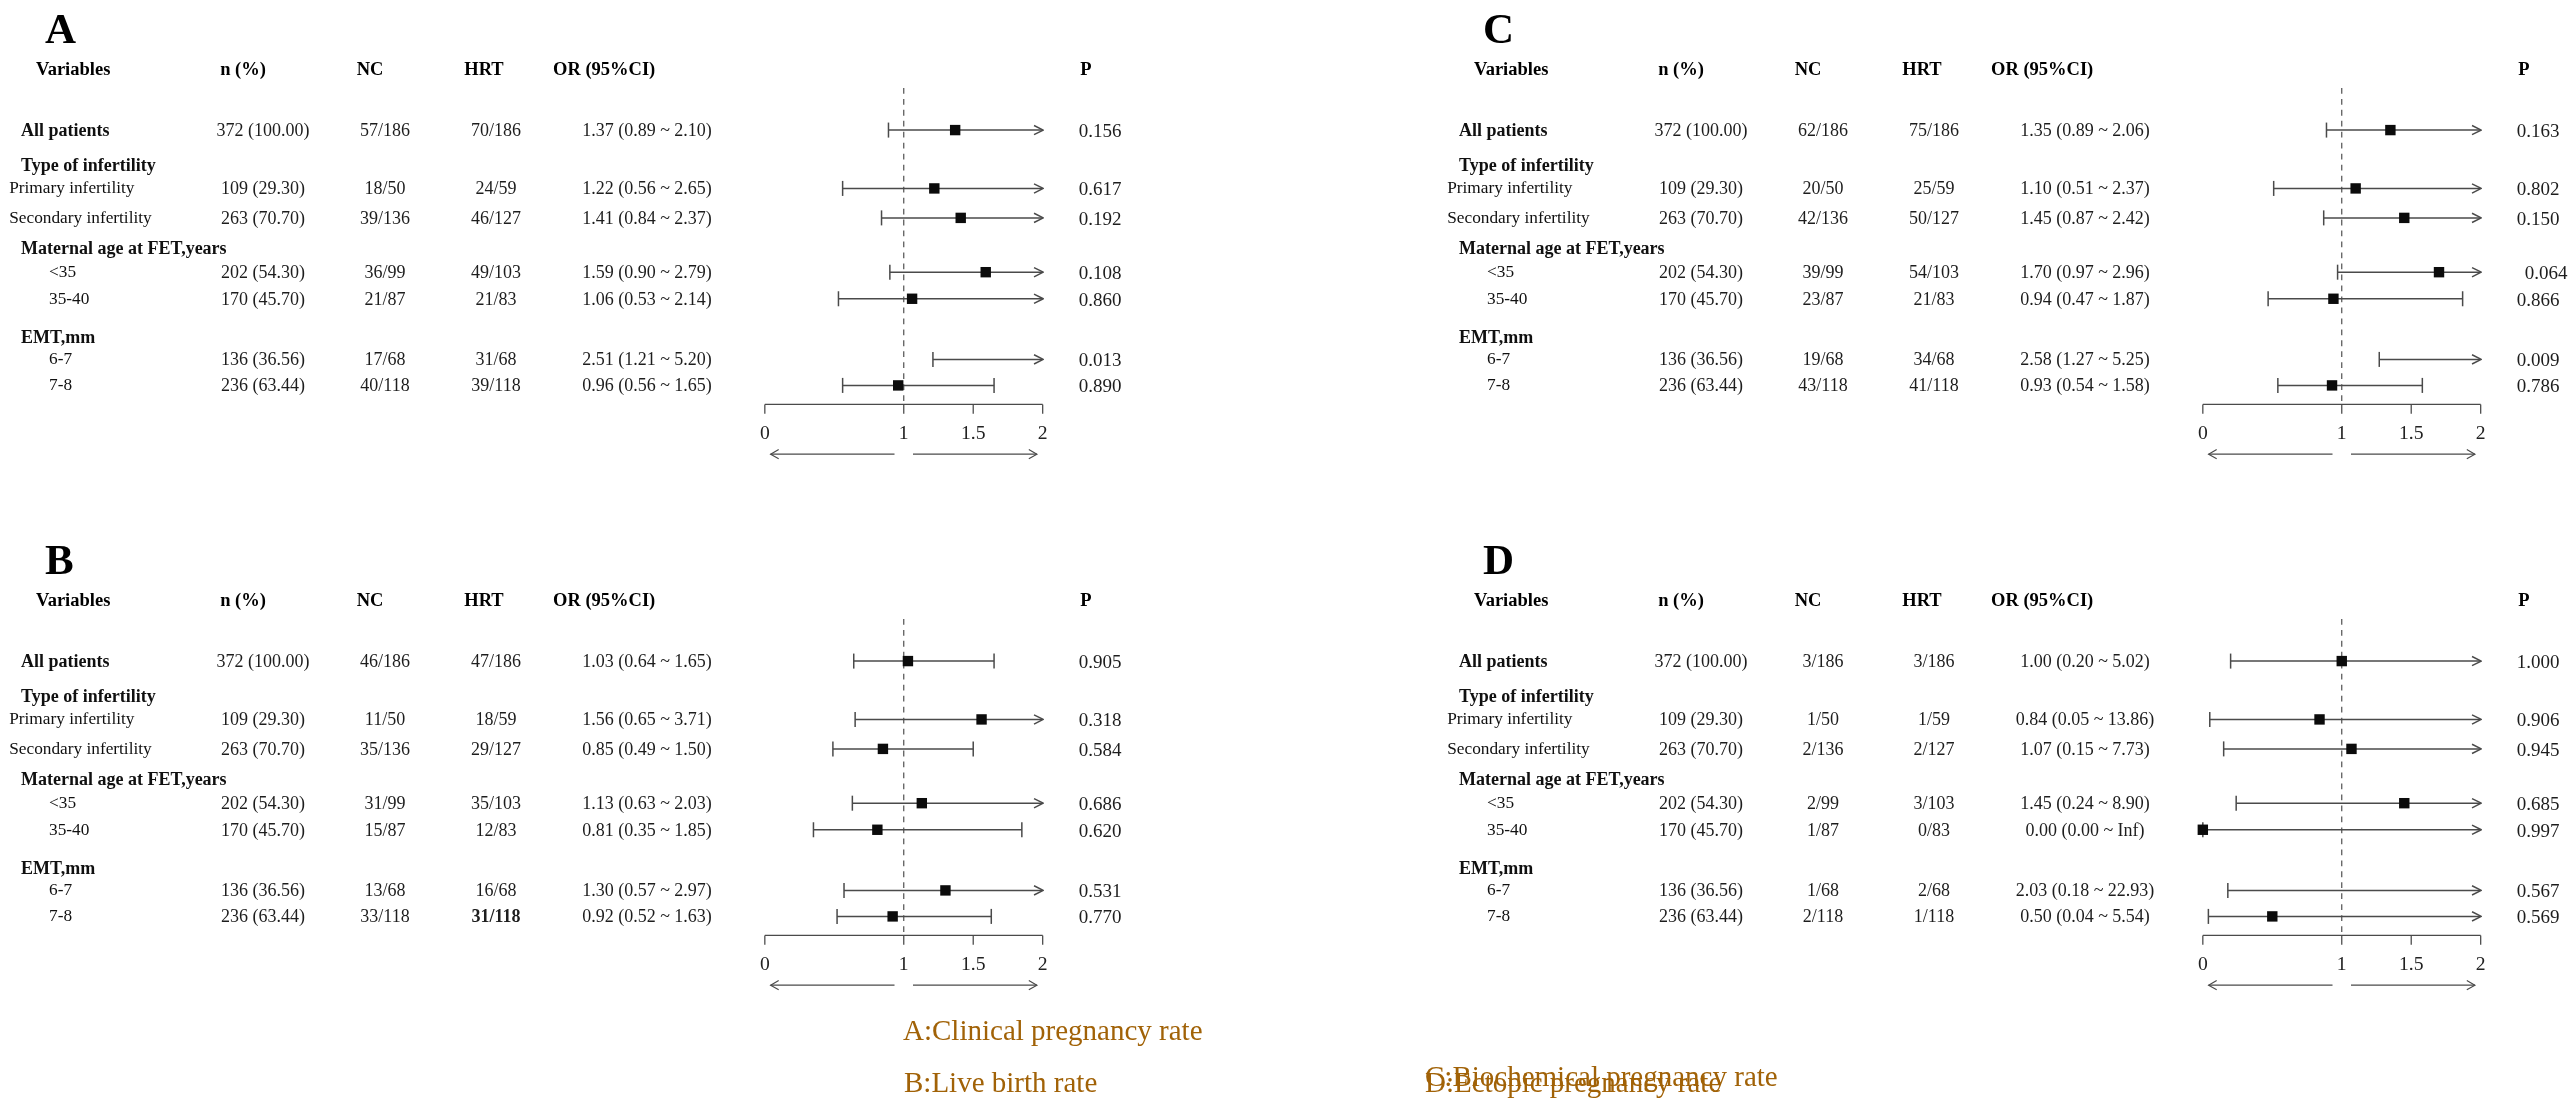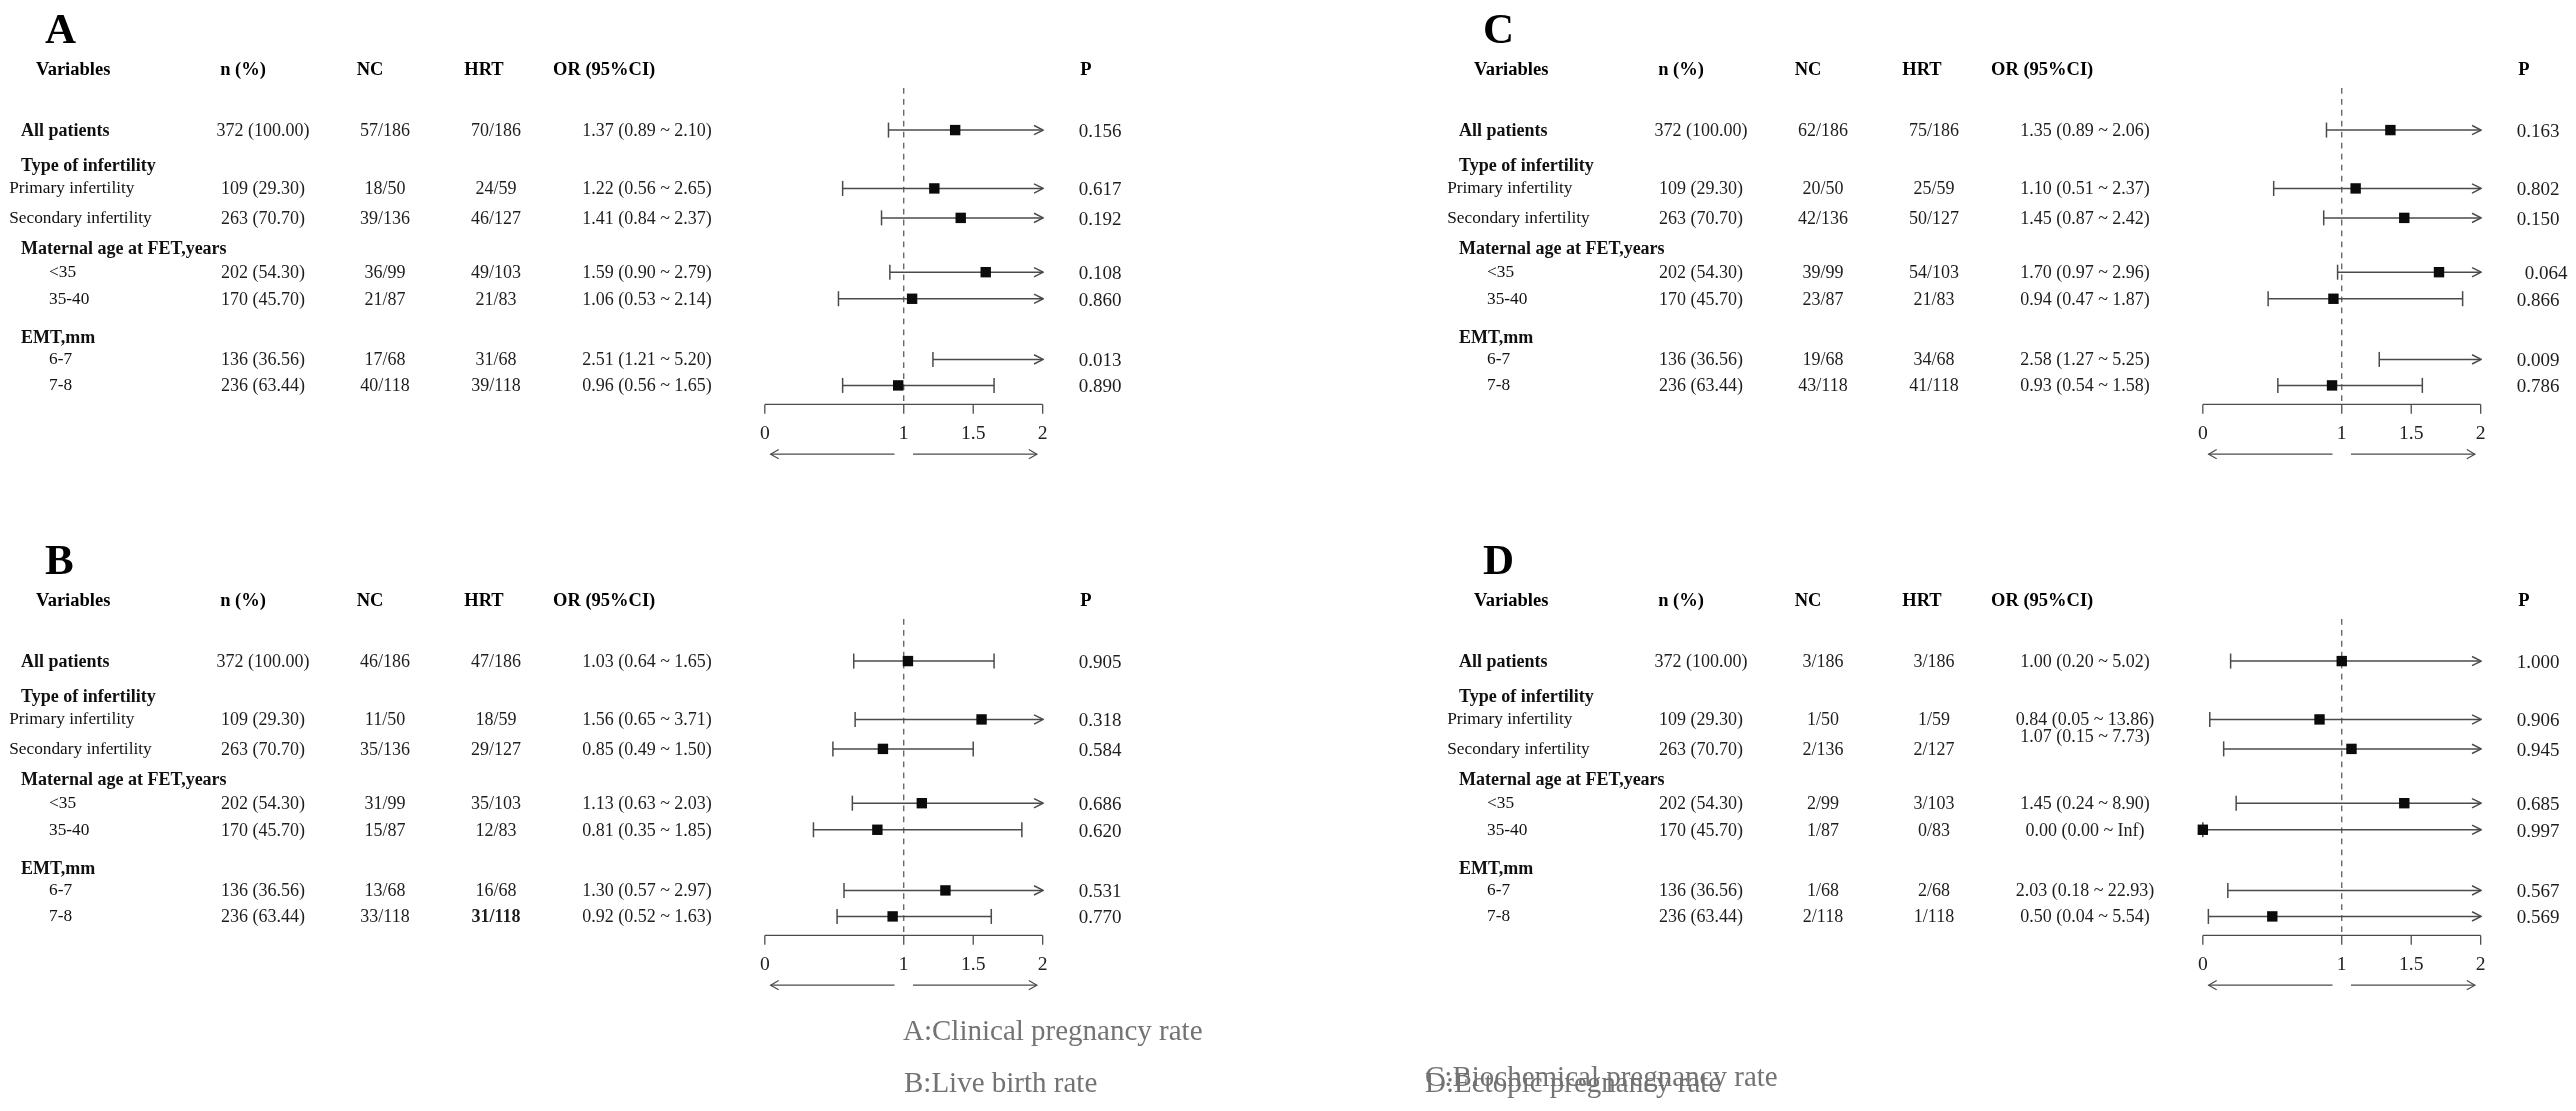--- a/index.html
+++ b/index.html
@@ -20,21 +20,21 @@
   .lc { transform: translateY(-50%); }
   .hd { font-weight: 700; font-size: 18.5px; color: #000; }
   .cell { font-size: 18px; color: #1d1d1d; }
   .pv { font-size: 19px; color: #1d1d1d; }
   .lbl { font-size: 17.3px; color: #101010; }
   .lbl.b { font-weight: 700; font-size: 18px; }
   .letter { font-size: 43px; font-weight: 700; color: #000; }
   svg.plot { position: absolute; left: 0; top: 0; overflow: visible; }
   svg.plot text { font-family: "Liberation Serif", "DejaVu Serif", serif; font-size: 34px; fill: #222; }
   .cap {
-    position: absolute; font-size: 29px; color: #737373;
+    position: absolute; font-size: 29px; color: #a16207;
     white-space: nowrap; transform: translateY(-50%);
   }
   #cap-a { left: 903px; top: 1030px; }
   #cap-b { left: 904px; top: 1082px; }
   #cap-c { left: 1425px; top: 1076px; }
   #cap-d { left: 1425px; top: 1082px; }
 </style>
 </head>
 <body>
 
@@ -350,21 +350,21 @@
         <div class="abs lc lbl" style="left: 9.2px; top: 188px;">Primary infertility</div>
         <div class="abs cc cell" style="left: 263px; top: 188px;">109 (29.30)</div>
         <div class="abs cc cell" style="left: 385px; top: 188px;">1/50</div>
         <div class="abs cc cell" style="left: 496px; top: 188px;">1/59</div>
         <div class="abs cc cell" style="left: 647px; top: 188px;">0.84 (0.05 ~ 13.86)</div>
         <div class="abs cc pv" style="left: 1100px; top: 188px;">0.906</div>
         <div class="abs lc lbl" style="left: 9.2px; top: 218px;">Secondary infertility</div>
         <div class="abs cc cell" style="left: 263px; top: 218px;">263 (70.70)</div>
         <div class="abs cc cell" style="left: 385px; top: 218px;">2/136</div>
         <div class="abs cc cell" style="left: 496px; top: 218px;">2/127</div>
-        <div class="abs cc cell" style="left: 647px; top: 205px;">1.07 (0.15 ~ 7.73)</div>
+        <div class="abs cc cell" style="left: 647px; top: 218px;">1.07 (0.15 ~ 7.73)</div>
         <div class="abs cc pv" style="left: 1100px; top: 218px;">0.945</div>
         <div class="abs lc lbl b" style="left: 21px; top: 248px;">Maternal age at FET,years</div>
         <div class="abs lc lbl" style="left: 49px; top: 272px;">&lt;35</div>
         <div class="abs cc cell" style="left: 263px; top: 272px;">202 (54.30)</div>
         <div class="abs cc cell" style="left: 385px; top: 272px;">2/99</div>
         <div class="abs cc cell" style="left: 496px; top: 272px;">3/103</div>
         <div class="abs cc cell" style="left: 647px; top: 272px;">1.45 (0.24 ~ 8.90)</div>
         <div class="abs cc pv" style="left: 1100px; top: 272px;">0.685</div>
         <div class="abs lc lbl" style="left: 49px; top: 299px;">35-40</div>
         <div class="abs cc cell" style="left: 263px; top: 299px;">170 (45.70)</div>

